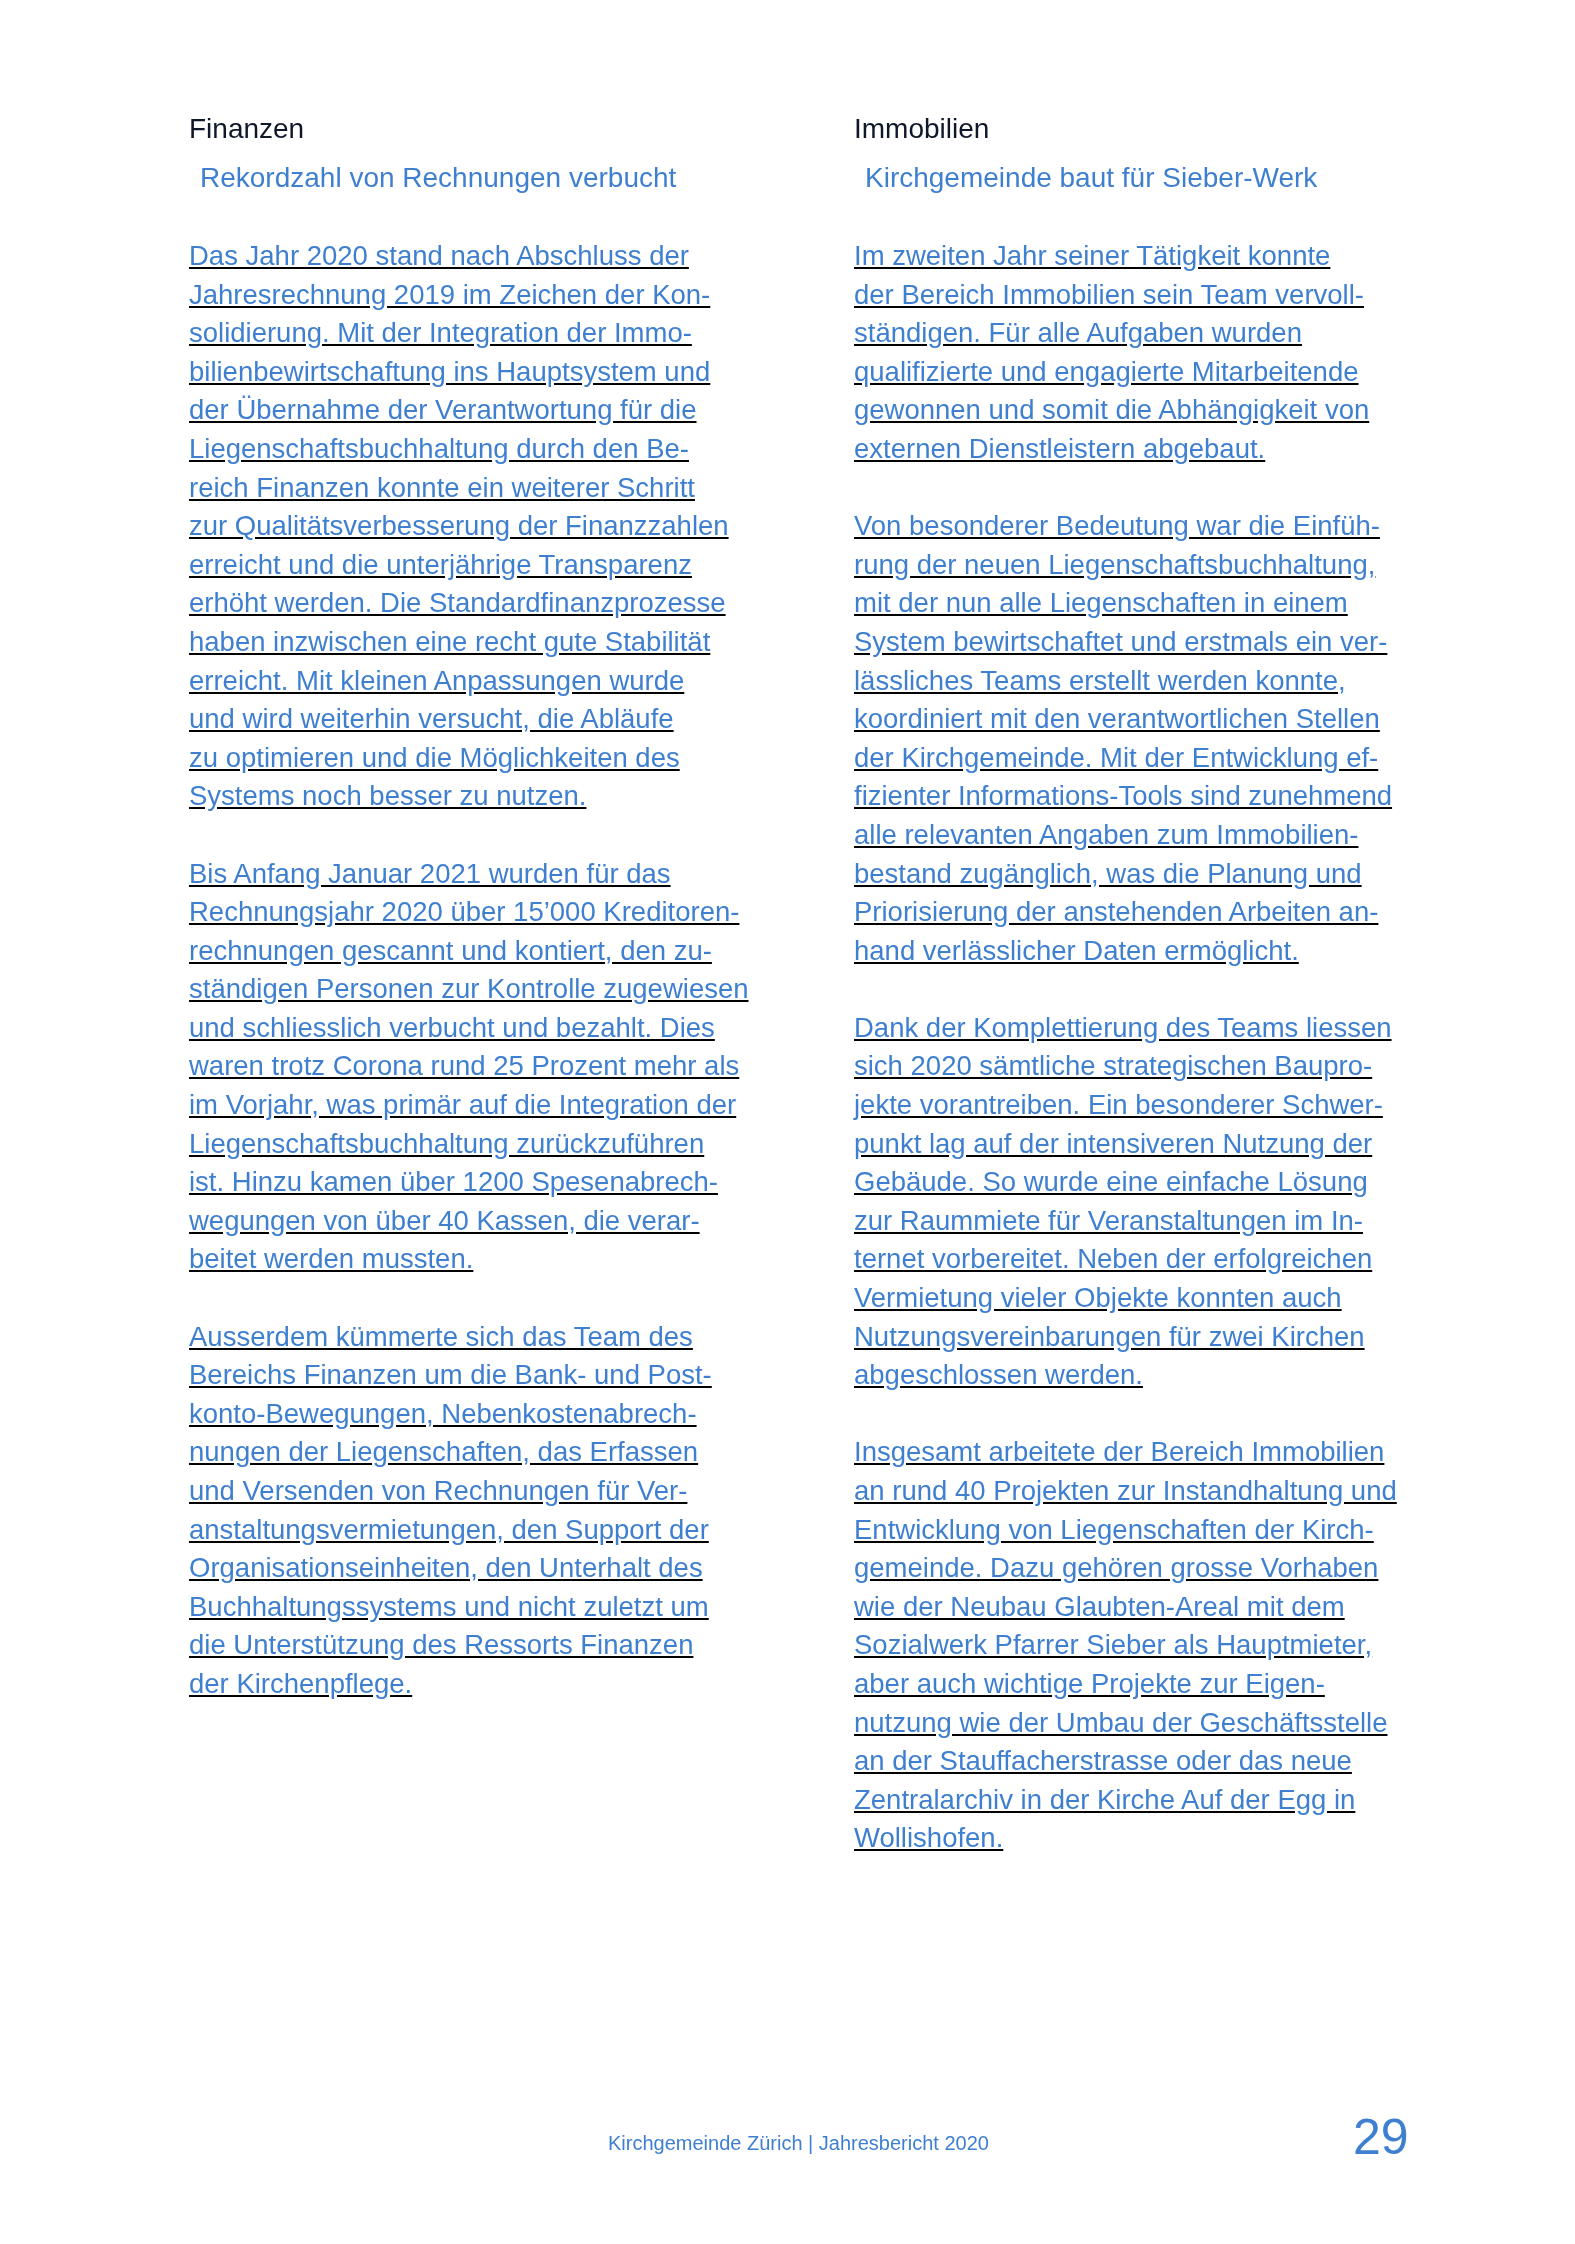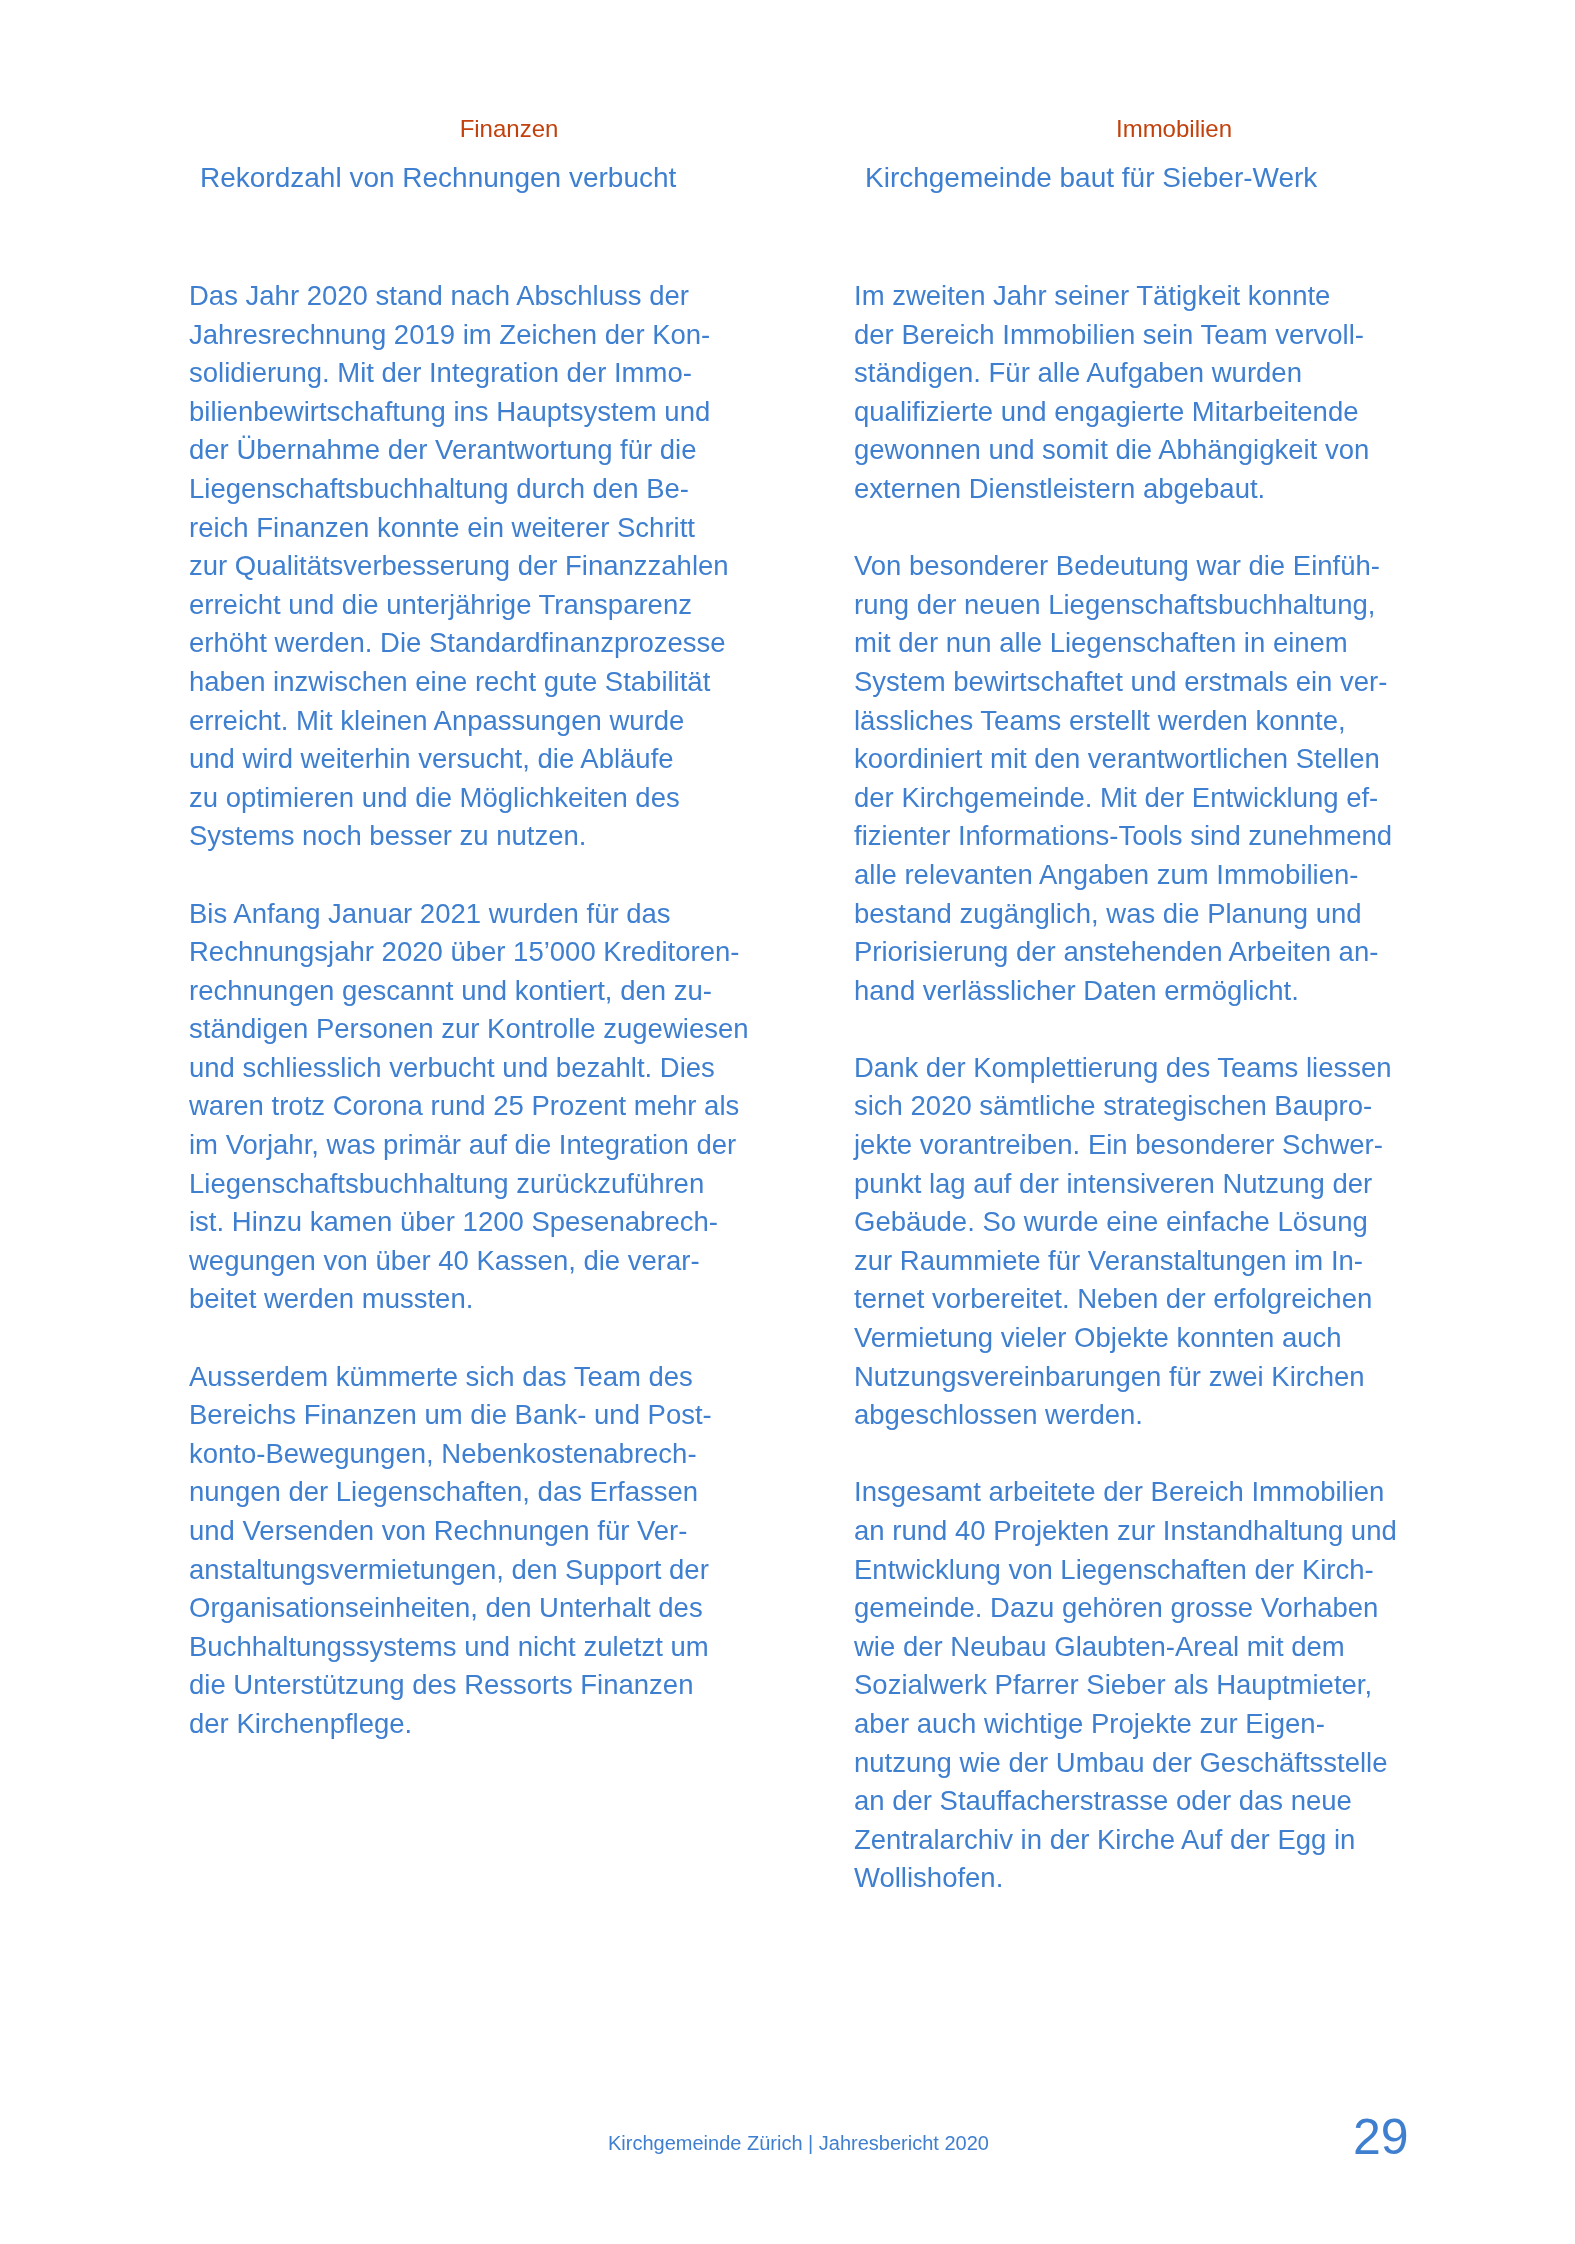--- a/index.html
+++ b/index.html
@@ -1,23 +1,23 @@
 <!DOCTYPE html>
 <html><head>
   <meta charset="utf-8">
   <style>
     html, body { margin: 0; padding: 0; background: #ffffff; }
     body { width: 1575px; height: 2244px; position: relative; overflow: hidden;
            font-family: "Liberation Sans", sans-serif; }
     .col { position: absolute; top: 110px; width: 640px; }
     .col.left { left: 189px; }
     .col.right { left: 854px; }
-    .sec-title { color: #c2410c; font-size: 24px; line-height: 38px; margin: 0; font-weight: normal; text-align: center; }
+    .sec-title { color: #0f172a; font-size: 28px; line-height: 38px; margin: 0; font-weight: normal; }
     .sec-sub { color: #3f7fd0; font-size: 28px; line-height: 38px; margin: 11px; font-weight: normal; }
-    .body { margin-top: 80px; }
+    .body { margin-top: 40px; text-decoration: underline; }
     .line { display: block; color: #3f7fd0; font-size: 27.5px; line-height: 38.6px; white-space: nowrap; }
     .para { margin: 0 0 38.6px 0; }
     .footer-text { position: absolute; left: 608px; top: 2131px; color: #3f7fd0;
                    font-size: 20px; line-height: 24px; white-space: nowrap; }
     .page-num { position: absolute; left: 1353px; top: 2112px; color: #3f7fd0;
                 font-size: 50px; line-height: 50px; }
   </style>
 </head>
 <body>
 

